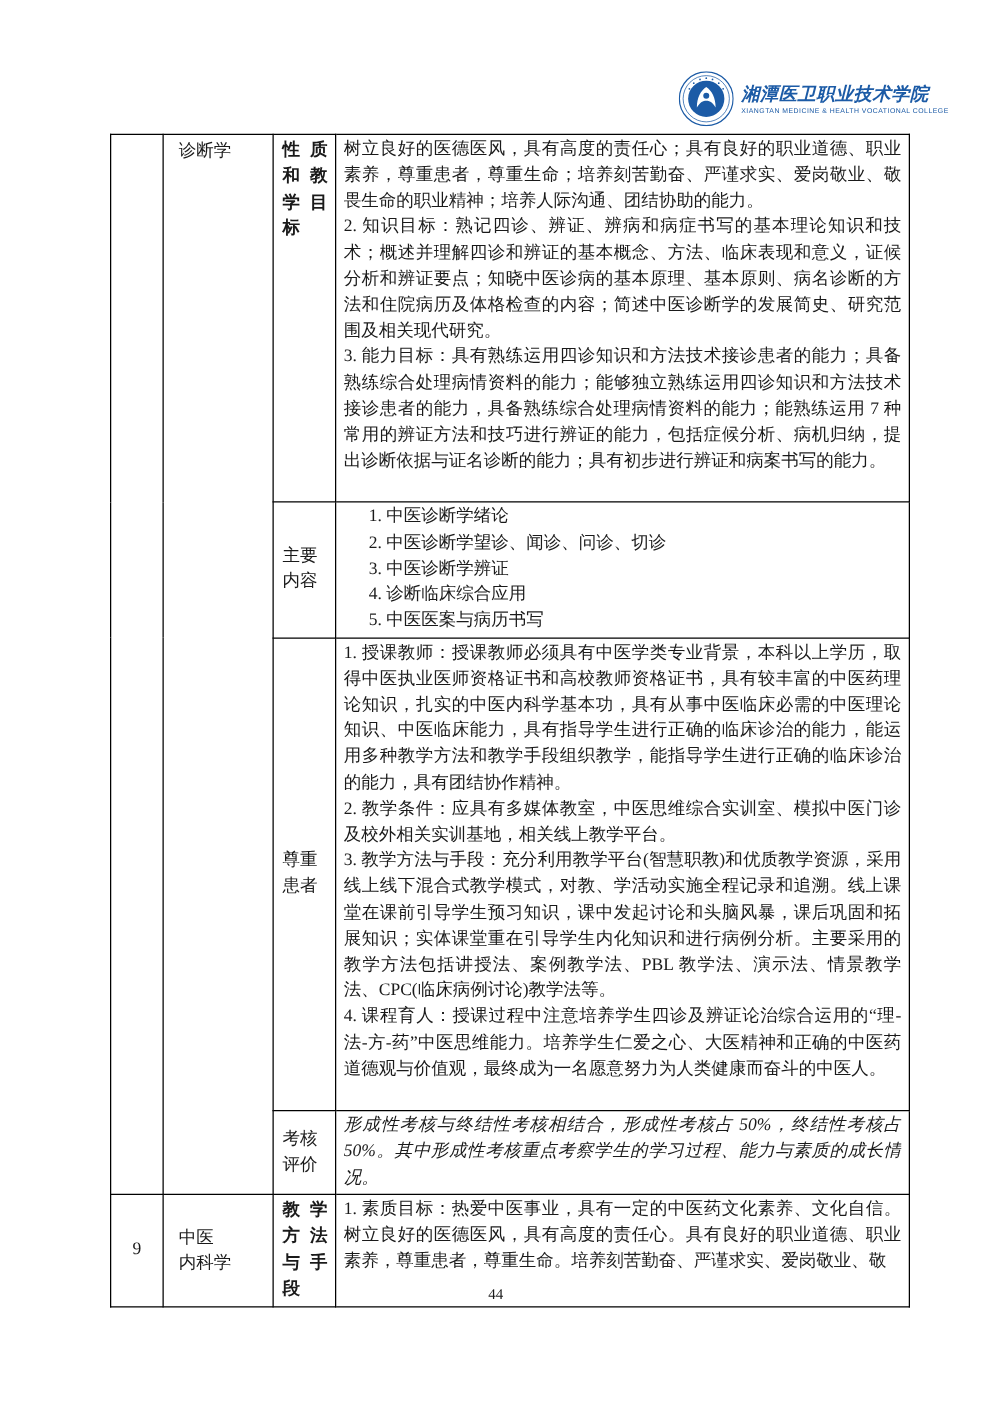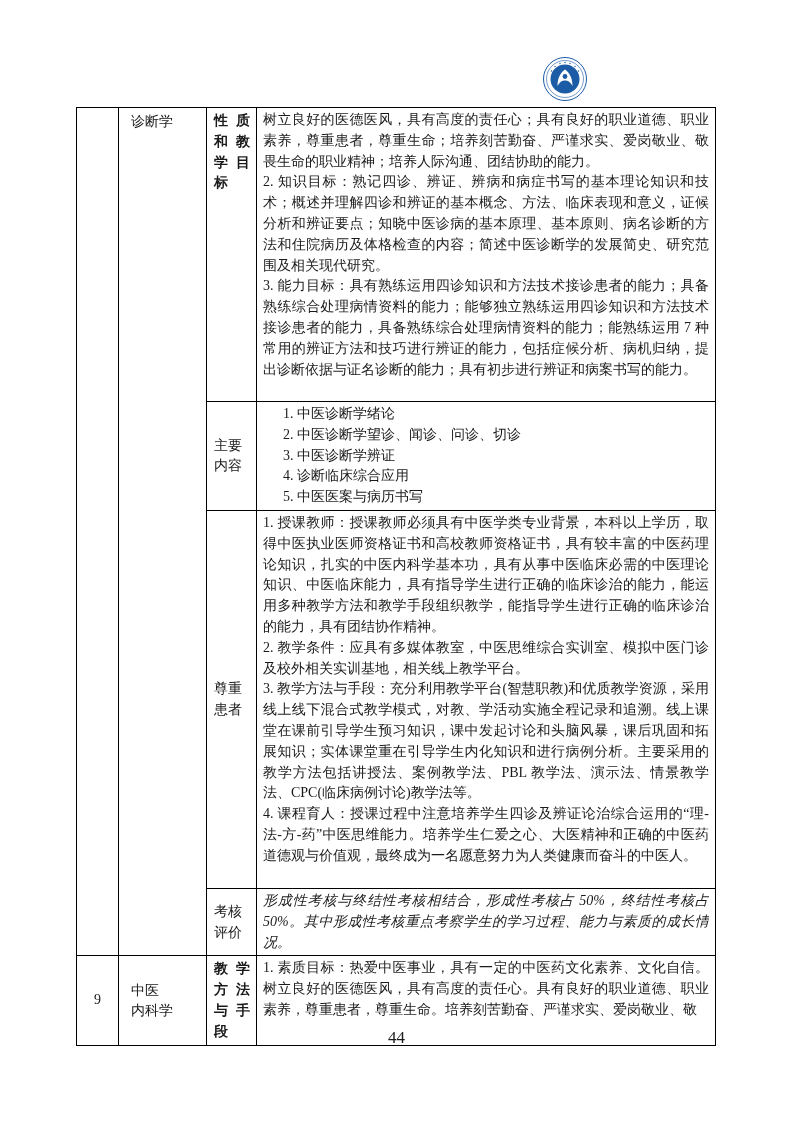--- a/index.html
+++ b/index.html
@@ -34,21 +34,21 @@
     font-size: 5.5px;
     letter-spacing: 0.4px;
     color: #1c5ba6;
     white-space: nowrap;
     margin-top: 1px;
   }
 
   
   .doc-table {
     position: absolute;
-    left: 76px; top: 107px;
+    left: 88px; top: 107px;
     width: 639px;
     border-collapse: collapse;
     table-layout: fixed;
     font-size: 14px;
     line-height: 20.8px;
   }
   .doc-table td {
     border: 1px solid #000;
     vertical-align: top;
     overflow: hidden;
@@ -89,21 +89,21 @@
   .h-target-3 { max-height: 376px; }
   .h-target-4 { max-height: 63px; font-style: italic;  }
   .h-target-5 { max-height: 63px;  }
 
   
   .page-footer {
     position: absolute;
     left: 0; right: 0;
     top: 1028px;
     text-align: center;
-    font-size: 17px;
+    font-size: 12px;
     color: #1a1a1a;
   }
 </style>
 </head>
 <body>
 
 <div class="logo-block">
   <svg class="logo-emblem" viewBox="0 0 44 44" xmlns="http://www.w3.org/2000/svg">
     <circle cx="22" cy="22" r="21.5" fill="#ffffff" stroke="#1c5ba6" stroke-width="1"></circle>
     <circle cx="22" cy="22" r="18.5" fill="none" stroke="#1c5ba6" stroke-width="0.6"></circle>
@@ -111,20 +111,24 @@
     <path d="M14.5 29 C14.5 21 17.5 15.5 22 12.5 C26.5 15.5 29.5 21 29.5 29 C27 24.5 24.5 23.5 22 23.5 C19.5 23.5 17 24.5 14.5 29 Z" fill="#ffffff"></path>
     <circle cx="22" cy="19.5" r="2.4" fill="#1c5ba6"></circle>
     <circle cx="8.5" cy="14" r="0.7" fill="#1c5ba6"></circle>
     <circle cx="12" cy="9.5" r="0.7" fill="#1c5ba6"></circle>
     <circle cx="17" cy="6.5" r="0.7" fill="#1c5ba6"></circle>
     <circle cx="22" cy="5.5" r="0.7" fill="#1c5ba6"></circle>
     <circle cx="27" cy="6.5" r="0.7" fill="#1c5ba6"></circle>
     <circle cx="32" cy="9.5" r="0.7" fill="#1c5ba6"></circle>
     <circle cx="35.5" cy="14" r="0.7" fill="#1c5ba6"></circle>
   </svg>
+  <div class="logo-text">
+    <div class="logo-cn">湘潭医卫职业技术学院</div>
+    <div class="logo-en">XIANGTAN MEDICINE &amp; HEALTH VOCATIONAL COLLEGE</div>
+  </div>
 </div>
 
 <table class="doc-table">
   <colgroup>
     <col class="col-num">
       <col class="col-course">
       <col class="col-label">
       <col class="col-body">
   </colgroup>
   <tbody>

